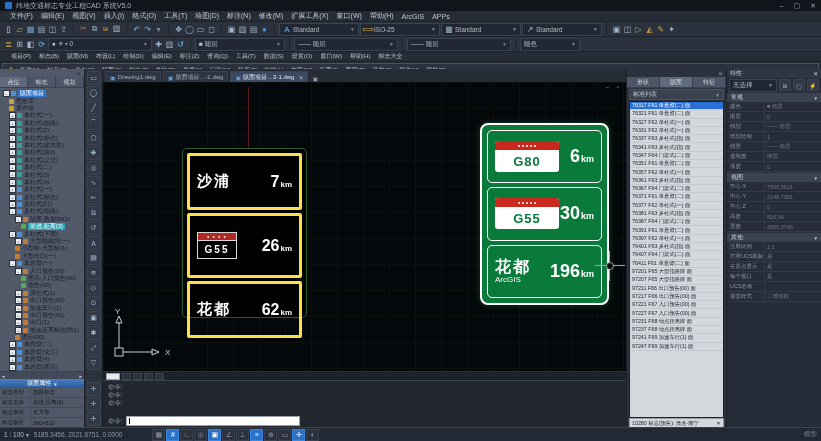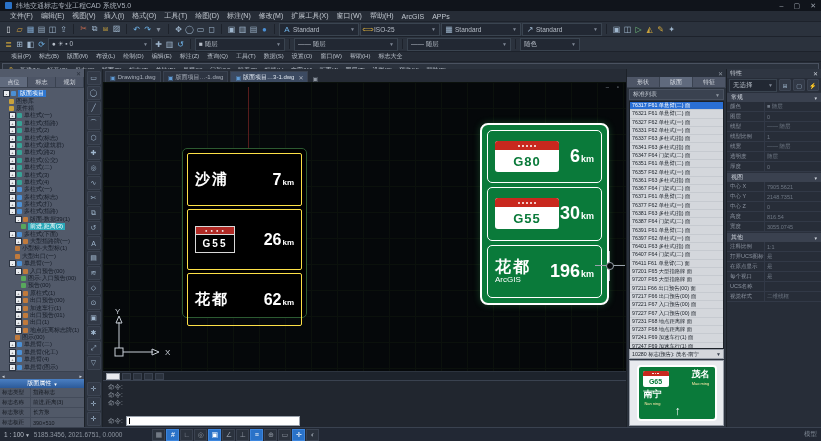--- a/index.html
+++ b/index.html
@@ -51,21 +51,21 @@
   .dwg-tab.active{background:#3c4a61;color:#dfe6ef}
   .tab-ico{color:#5f9bd6;font-size:6px}
   .tab-x{color:#aab1bb;font-size:6px;margin-left:2px}
   .canvas{flex:1;background:#05080a;position:relative;overflow:hidden;
     background-image:linear-gradient(#0b110c 1px,transparent 1px),linear-gradient(90deg,#0b110c 1px,transparent 1px);
     background-size:26px 26px}
   .cv-ctl{position:absolute;right:4px;top:2px;font-size:6px;color:#8f97a2;letter-spacing:3px}
   .refline{position:absolute;left:145px;top:5px;width:1px;height:62px;background:#571c1c}
   
   .sign-left{position:absolute;left:79px;top:66px;width:125px;height:170px;border:1px solid #2c5a31;border-radius:5px;background:#000;padding:4px;display:flex;flex-direction:column;gap:3px;box-sizing:border-box}
-  .sl-row{flex:1;border:1px solid #fde047;border-radius:2px;display:flex;align-items:center;justify-content:space-between;padding:16px 7px;color:#fff}
+  .sl-row{flex:1;border:3px solid #fde047;border-radius:2px;display:flex;align-items:center;justify-content:space-between;padding:16px 7px;color:#fff}
   .sl-dest{font-size:15px;font-weight:bold;letter-spacing:2px}
   .dist{display:flex;align-items:baseline;gap:1px;font-weight:bold;color:#fff}
   .dist .n{font-size:16px}
   .dist .u{font-size:8px}
   .badge-dark{width:40px;height:27px;border:1px solid #d8d8d8;display:flex;flex-direction:column;box-sizing:border-box}
   .bd-band{height:7px;background:#b02a25;color:#fff;font-size:4px;display:flex;align-items:center;justify-content:center;letter-spacing:1px}
   .bd-num{flex:1;color:#fff;font-size:10px;font-weight:bold;display:flex;align-items:center;justify-content:center;letter-spacing:2px;border-top:1px solid #d8d8d8}
   
   .sign-right{position:absolute;left:377px;top:41px;width:129px;height:182px;background:#0a7a3a;border:2px solid #fff;border-radius:8px;padding:5px;display:flex;flex-direction:column;gap:4px;box-sizing:border-box;box-shadow:0 0 7px rgba(60,190,100,.3)}
   .sr-box{flex:1;border:1.5px solid #fff;border-radius:5px;display:flex;align-items:center;justify-content:space-between;padding:0 7px;color:#fff}
@@ -691,35 +691,20 @@
         <div class="l-row">97227 F67 入口预告(00) 面</div>
         <div class="l-row">97231 F68 地点距离牌 面</div>
         <div class="l-row">97237 F68 地点距离牌 面</div>
         <div class="l-row">97241 F69 加速车行(1) 面</div>
         <div class="l-row">97247 F69 加速车行(1) 面</div>
       </div>
     <div class="pal-last">
         <span>10280 标志(预告): 茂名-南宁</span>
         <span class="arr">▼</span>
       </div>
-    <div class="preview">
-      <div class="pv-sign">
-        <span class="pv-badge">
-          <span class="pv-band">
-              <i class="b-dot"></i>
-              <i class="b-dot"></i>
-              <i class="b-dot"></i>
-            </span>
-          <span class="pv-num">G65</span>
-        </span>
-        <span class="pv-d1"><span class="pv-zh">茂名</span><br><span class="pv-en">Mao ming</span></span>
-        <span class="pv-d2"><span class="pv-zh">南宁</span><br><span class="pv-en">Nan ning</span></span>
-        <span class="pv-arrow">↑</span>
-      </div>
-    </div>
   </div>
 
   <div class="props-palette">
     <div class="pp-head">
       <span>特性</span>
       <span>✕</span>
     </div>
     <div class="pp-sel">
       <span class="dd">
           <span>无选择</span>

